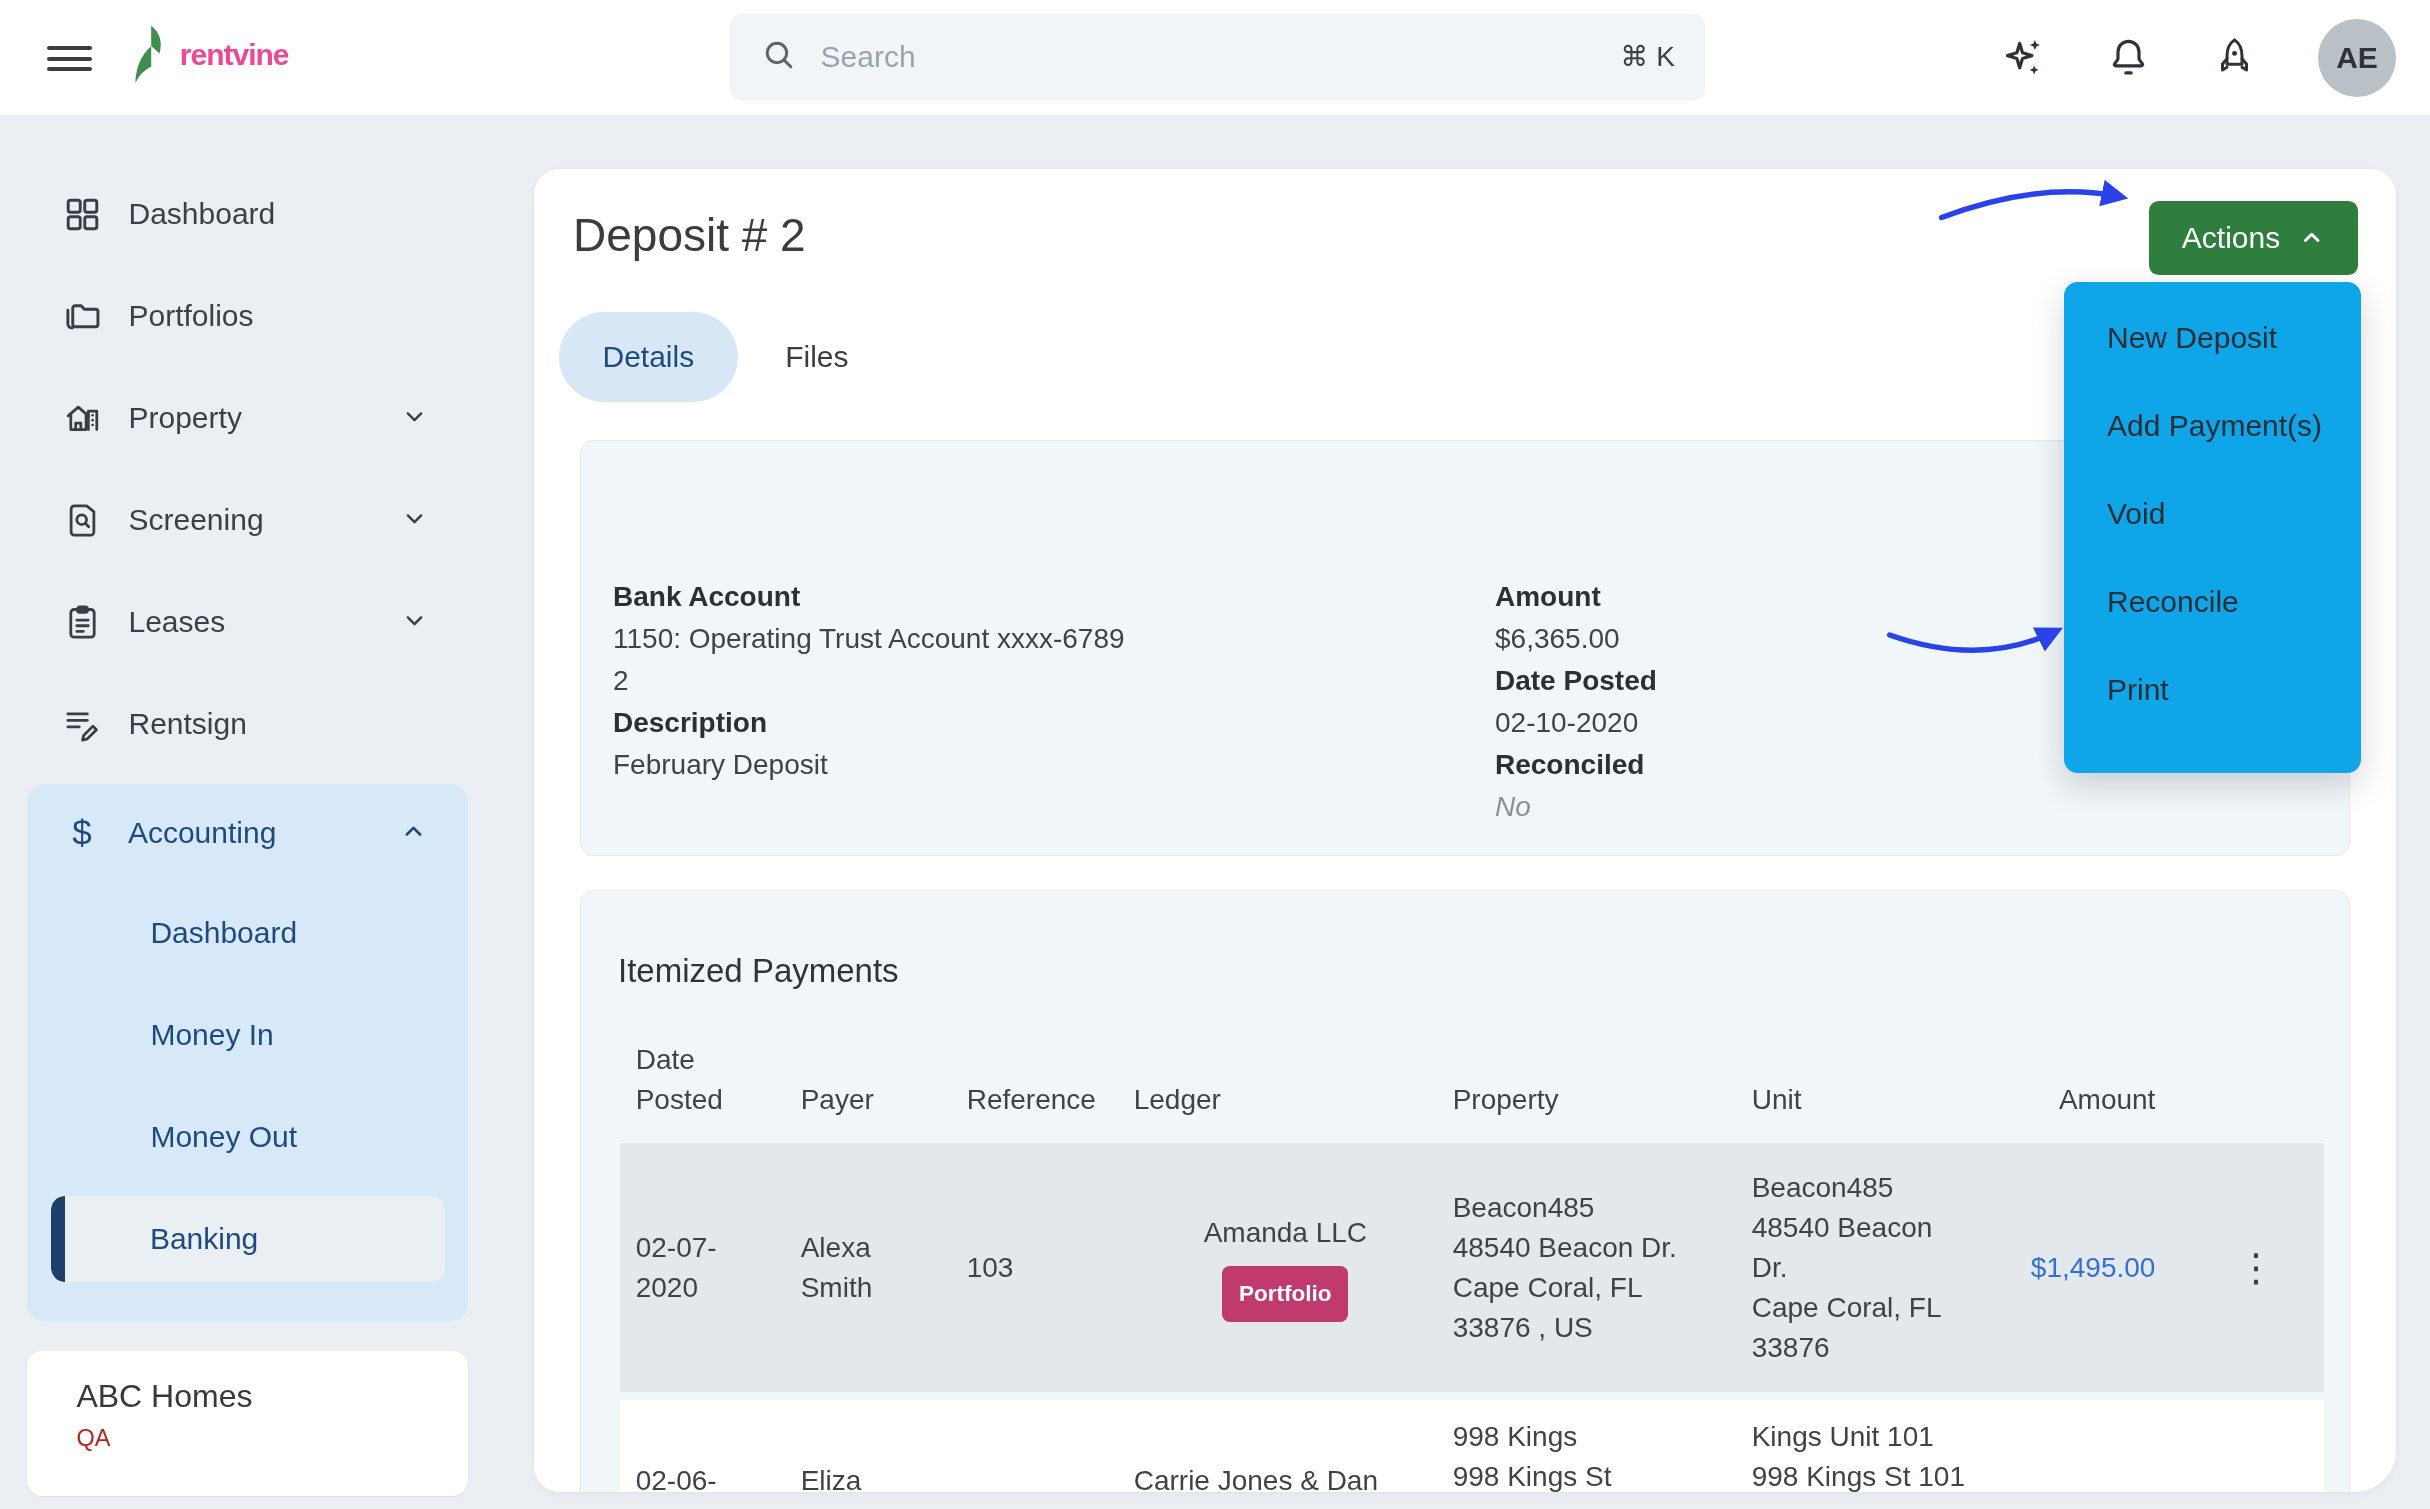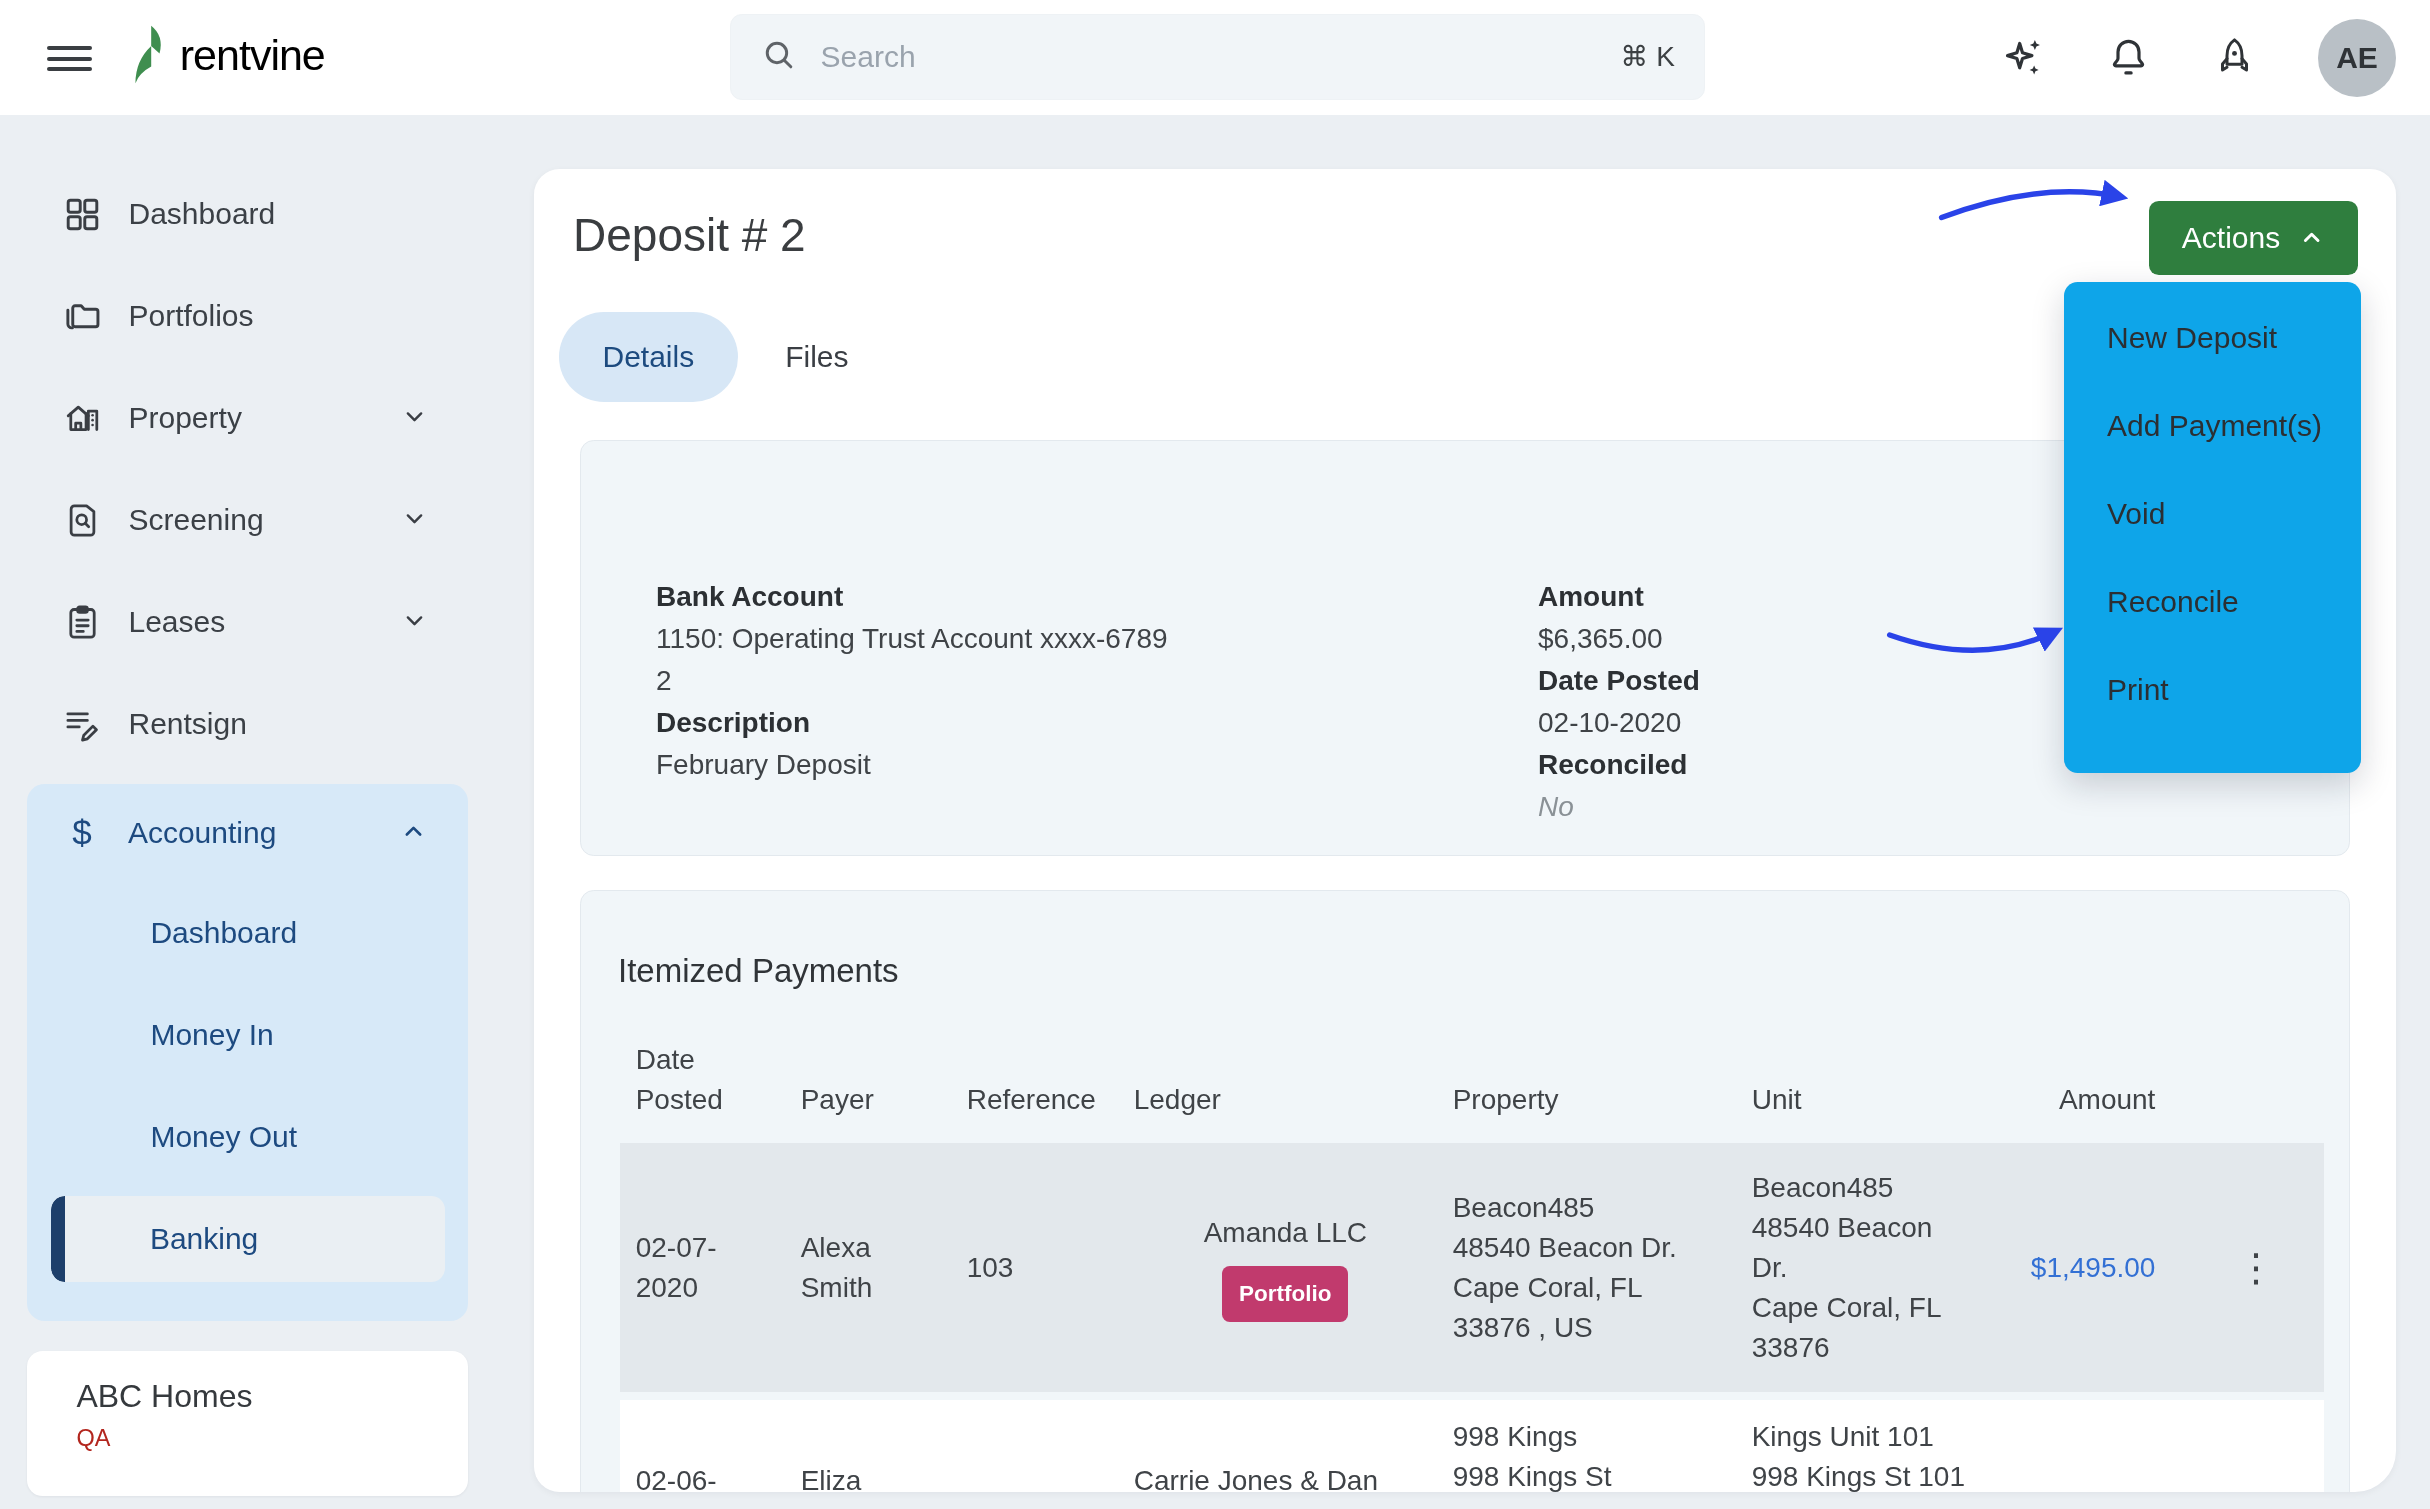--- a/index.html
+++ b/index.html
@@ -5,21 +5,21 @@
   html,body{margin:0;padding:0;width:2431px;height:1509px;overflow:hidden;
     background:#ebeff3;font-family:"Liberation Sans","DejaVu Sans",sans-serif;
     -webkit-font-smoothing:antialiased;}
   .stage{position:relative;width:2431px;height:1509px;}
 
   
   .topbar{position:absolute;left:0;top:0;width:2431px;height:115px;background:#ffffff;z-index:10;}
   .hamburger{position:absolute;left:47px;top:39px;width:49px;height:35px;background:none;border:none;cursor:pointer;padding:0;}
   .hamburger span{display:block;width:45px;height:3.9px;background:#3a3e42;border-radius:2px;margin:6.9px 0;}
   .logo{position:absolute;left:125px;top:21.6px;display:flex;align-items:center;gap:9.8px;}
-  .brand{font-size:43px;font-weight:400;color:#000000;letter-spacing:-1px;}
+  .brand{font-size:30px;font-weight:700;color:#ec4899;letter-spacing:-1px;}
   .search{position:absolute;left:730px;top:13.7px;width:975px;height:86px;background:#f1f5f8;border:1px solid #eef2f5;border-radius:11.8px;display:flex;align-items:center;padding:0 29px;box-sizing:border-box;}
   .search input{flex:1;border:none;background:transparent;outline:none;font-size:30px;color:#42474c;margin-left:21.6px;font-family:inherit;}
   .search input::placeholder{color:#9aa3ad;}
   .shortcut{font-size:28px;color:#3c4043;white-space:nowrap;}
   .top-icons{position:absolute;right:0;top:0;height:115px;display:flex;align-items:center;gap:61px;padding-right:35px;}
   .icon-btn{background:none;border:none;cursor:pointer;padding:0;display:flex;align-items:center;}
   .avatar{width:78px;height:78px;border-radius:50%;background:#b9c0c6;display:flex;align-items:center;justify-content:center;font-size:30px;font-weight:700;color:#2f3337;cursor:pointer;border:none;}
 
   
   .sidebar{position:absolute;left:0;top:115px;width:534px;bottom:0;}
@@ -40,21 +40,21 @@
   .company-badge{font-size:23.5px;color:#b3261e;margin-left:49px;font-weight:500;}
 
   
   .main-card{position:absolute;left:534px;top:169px;width:1862px;height:1323px;background:#ffffff;border-radius:25.5px;border-bottom-right-radius:41px;box-shadow:0 2px 7.8px rgba(16,24,40,.05);overflow:hidden;}
   .page-title{position:absolute;left:39px;top:39px;font-size:46px;font-weight:500;color:#3a3d40;}
   .tabs{position:absolute;left:24.5px;top:143px;display:flex;align-items:center;}
   .tab-active{height:90px;padding:8px 44px;border-radius:45px;background:#d7e7f6;color:#1d4b7f;font-size:30px;font-weight:500;display:flex;align-items:center;border:none;cursor:pointer;font-family:inherit;}
   .tab{height:90px;padding:0 47px;background:none;border:none;color:#3a3e44;font-size:30px;display:flex;align-items:center;cursor:pointer;font-family:inherit;}
   .panel{position:absolute;left:46px;width:1770px;background:#f1f6f9;border:1px solid #e3e9ee;border-radius:13.7px;box-sizing:border-box;}
   .details-panel{top:271px;height:416px;padding:135px 0 0 32px;display:grid;grid-template-columns:882px 1fr;}
-  .field-line{font-size:28px;line-height:42px;color:#3f4347;margin-left:43px;}
+  .field-line{font-size:28px;line-height:42px;color:#3f4347;}
   .f-label{font-weight:700;color:#2c3034;}
   .f-italic{font-style:italic;color:#8a9196;}
   .itemized-panel{top:721px;height:765px;padding:61px 25.5px 0 37px;}
   .itemized-title{font-size:33px;font-weight:500;color:#303438;}
   .tbl{margin-left:2px;margin-right:0;}
   .tbl-grid{display:grid;grid-template-columns:165px 166px 167px 319px 299px 265px 172px 1fr;}
   .tbl-head{height:153px;align-items:end;padding-bottom:0;}
   .th{font-size:28px;color:#3f4347;padding:0 19.6px 23.5px 15.7px;line-height:40px;}
   .th-amount{text-align:right;padding-right:17.6px;}
   .row{min-height:249px;}

